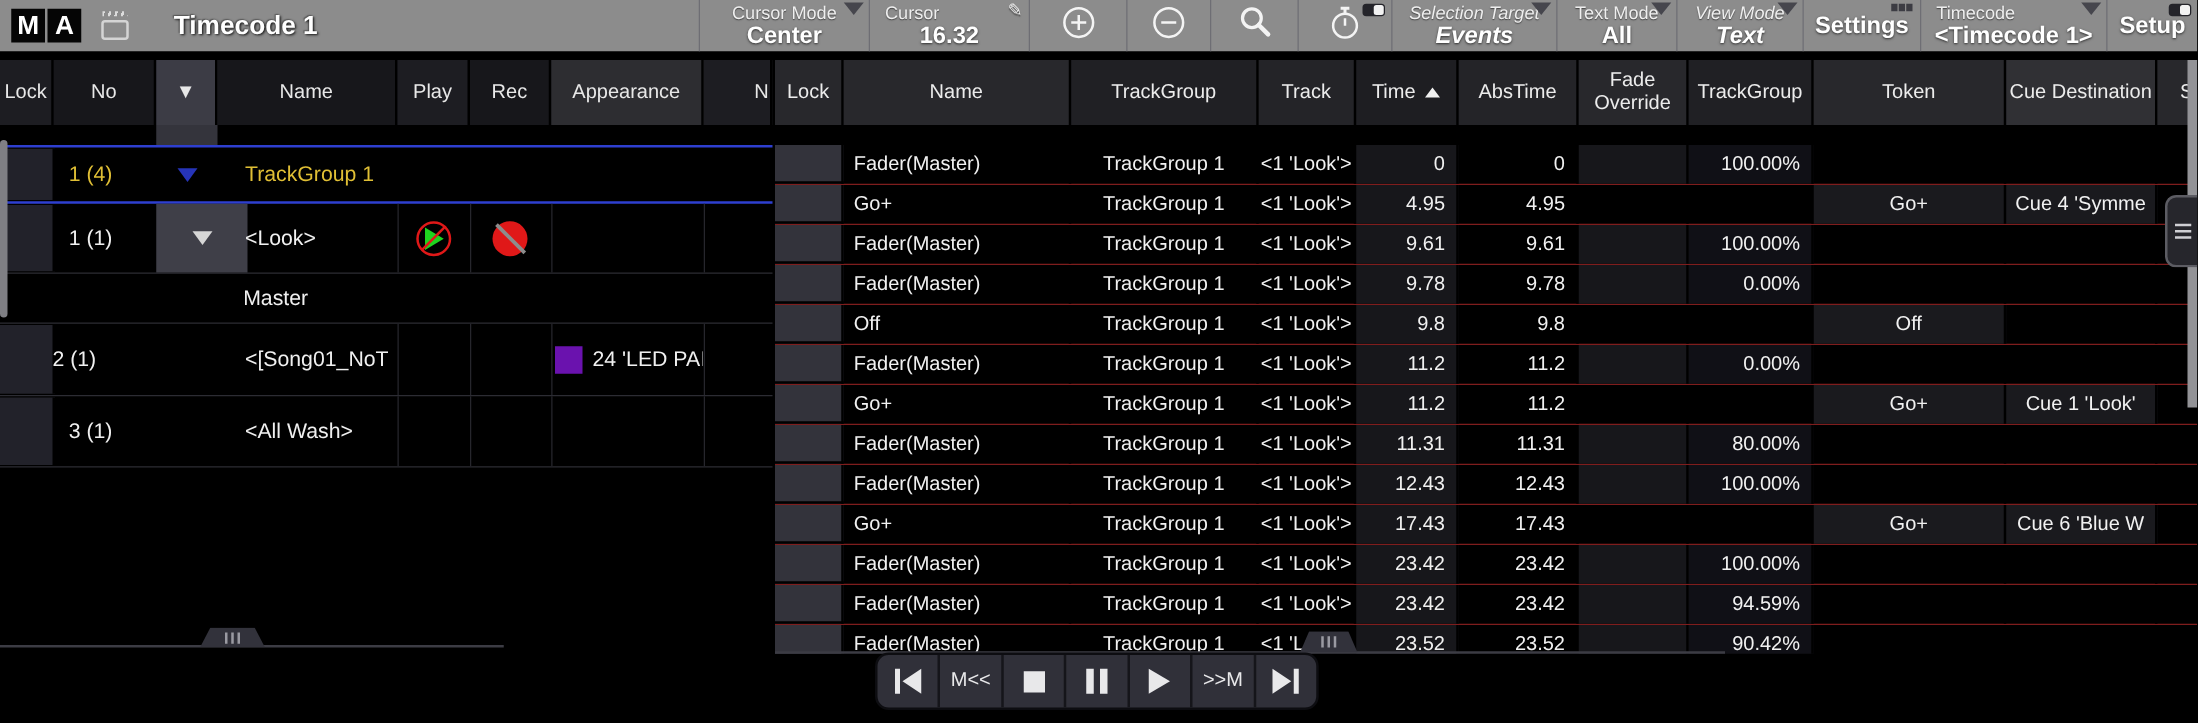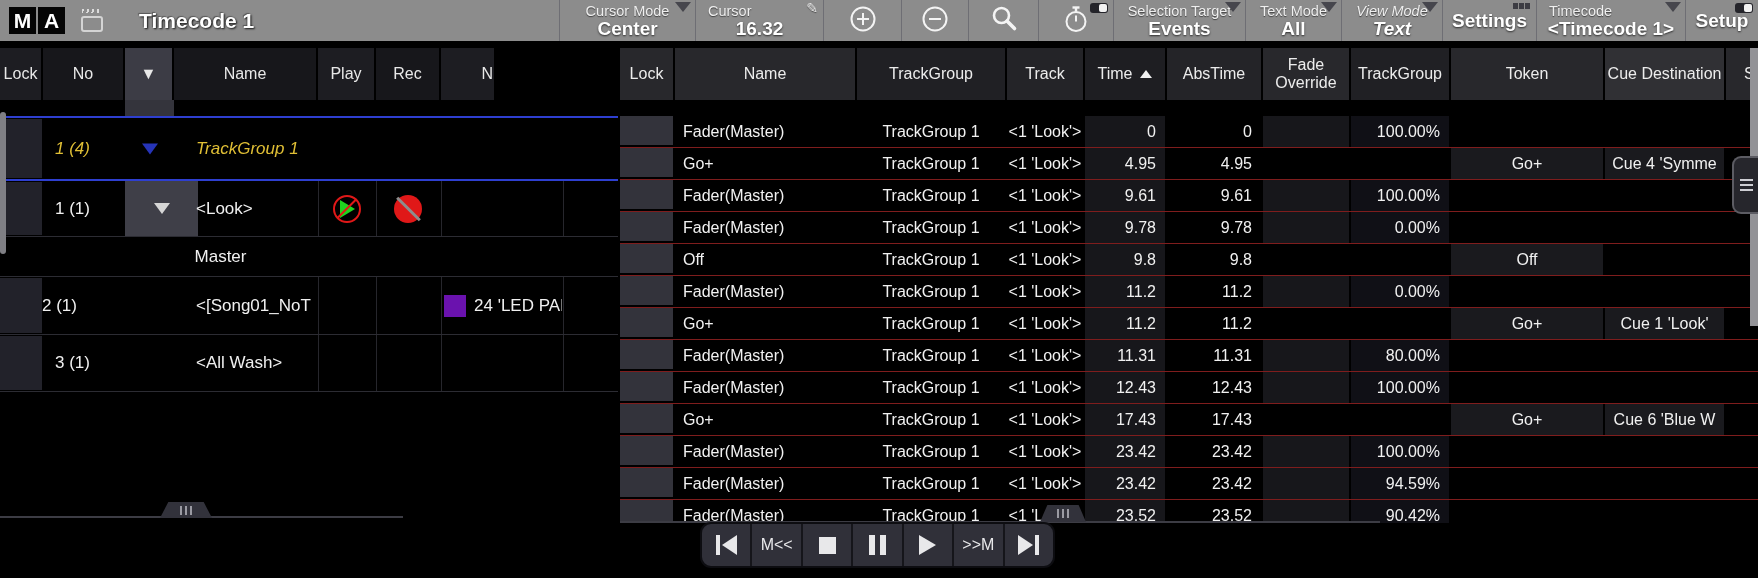--- a/index.html
+++ b/index.html
@@ -128,21 +128,21 @@
         </div>
         <div class="tb-cell" style="width: 75px;">
           <div><svg width="30" height="30" viewBox="0 0 30 30">
               <circle cx="15" cy="17.5" r="9.5" fill="none" stroke="#f4f4f4" stroke-width="2"></circle>
               <path d="M15 17.5V11.5" stroke="#f4f4f4" stroke-width="2"></path>
               <path d="M11.5 3.5h7" stroke="#f4f4f4" stroke-width="2.4"></path>
               <path d="M15 4v3.5" stroke="#f4f4f4" stroke-width="2.4"></path>
             </svg></div>
           <div class="corner-toggle"></div>
         </div>
-        <div class="tb-cell" style="width: 132px;">
+        <div class="tb-cell" style="width: 132px; font-style: italic;">
           <div class="tb-caption">Selection Target</div>
           <div class="tb-value">Events</div>
           <div class="corner-tri"></div>
         </div>
         <div class="tb-cell" style="width: 96px;">
           <div class="tb-caption">Text Mode</div>
           <div class="tb-value">All</div>
           <div class="corner-tri"></div>
         </div>
         <div class="tb-cell" style="width: 101px; font-style: italic;">
@@ -183,29 +183,32 @@
         </div>
         <div class="lh-cell" style="width: 144px; background: rgb(23, 23, 27);">
           <span>Name</span>
         </div>
         <div class="lh-cell" style="width: 58px; background: rgb(29, 29, 34);">
           <span>Play</span>
         </div>
         <div class="lh-cell" style="width: 65px; background: rgb(23, 23, 27);">
           <span>Rec</span>
         </div>
+        <div class="lh-cell" style="width: 122px; background: rgb(45, 45, 49);">
+          <span>Appearance</span>
+        </div>
         <div class="lh-cell" style="width: 55px; background: rgb(29, 29, 34); justify-content: flex-end; padding-right: 1px;">
           <span>N</span>
         </div>
       </div>
       <div class="lrows">
         <div class="lrow" style="height: 16px; border-bottom: none;">
           <div style="position: absolute; left: 125px; top: 0px; bottom: 0px; width: 49px; background: rgb(52, 52, 60);"></div>
         </div>
-        <div class="lrow" style="height: 65px; border-top: 2px solid rgb(46, 63, 208); border-bottom: 2px solid rgb(46, 63, 208); font-style: italic;">
+        <div class="lrow" style="height: 47px; border-top: 2px solid rgb(46, 63, 208); border-bottom: 2px solid rgb(46, 63, 208);">
           <div class="lockblk"></div>
           <div class="ltext" style="left: 55px; color: rgb(224, 191, 53);">1 (4)</div>
           <div class="tri-down" style="position: absolute; left: 142px; top: 50%; transform: translateY(-50%); border-top-color: rgb(38, 52, 184);"></div>
           <div class="ltext" style="left: 196px; color: rgb(224, 191, 53);">TrackGroup 1</div>
         </div>
         <div class="lrow" style="height: 56px;">
           <div class="lockblk"></div>
           <div class="ltext" style="left: 55px;">1 (1)</div>
           <div class="collapse-box">
             <div class="tri-down"></div>

